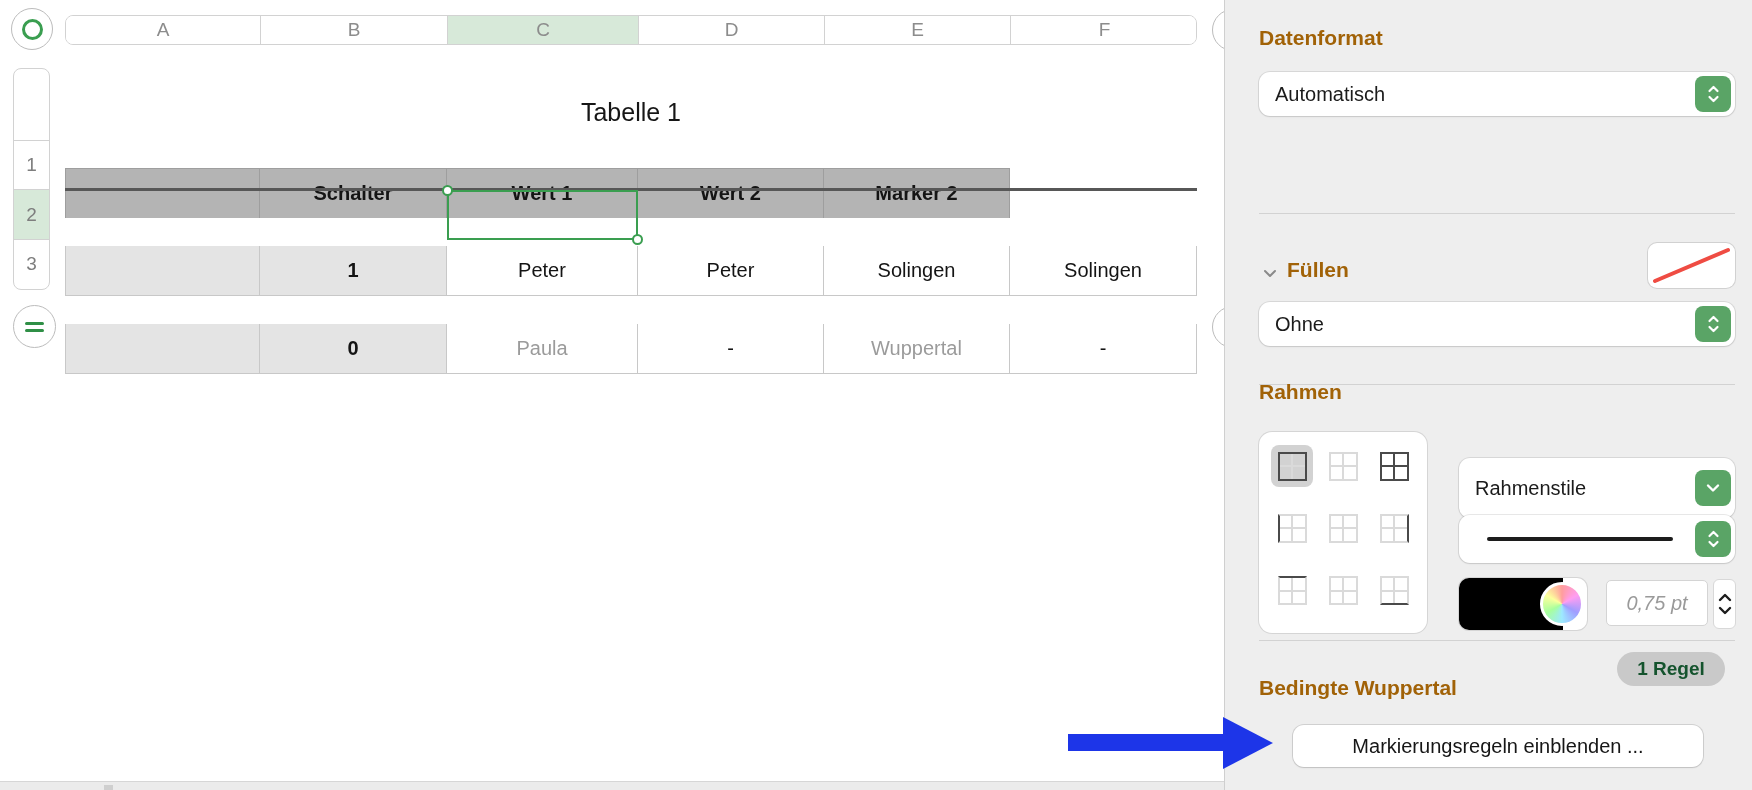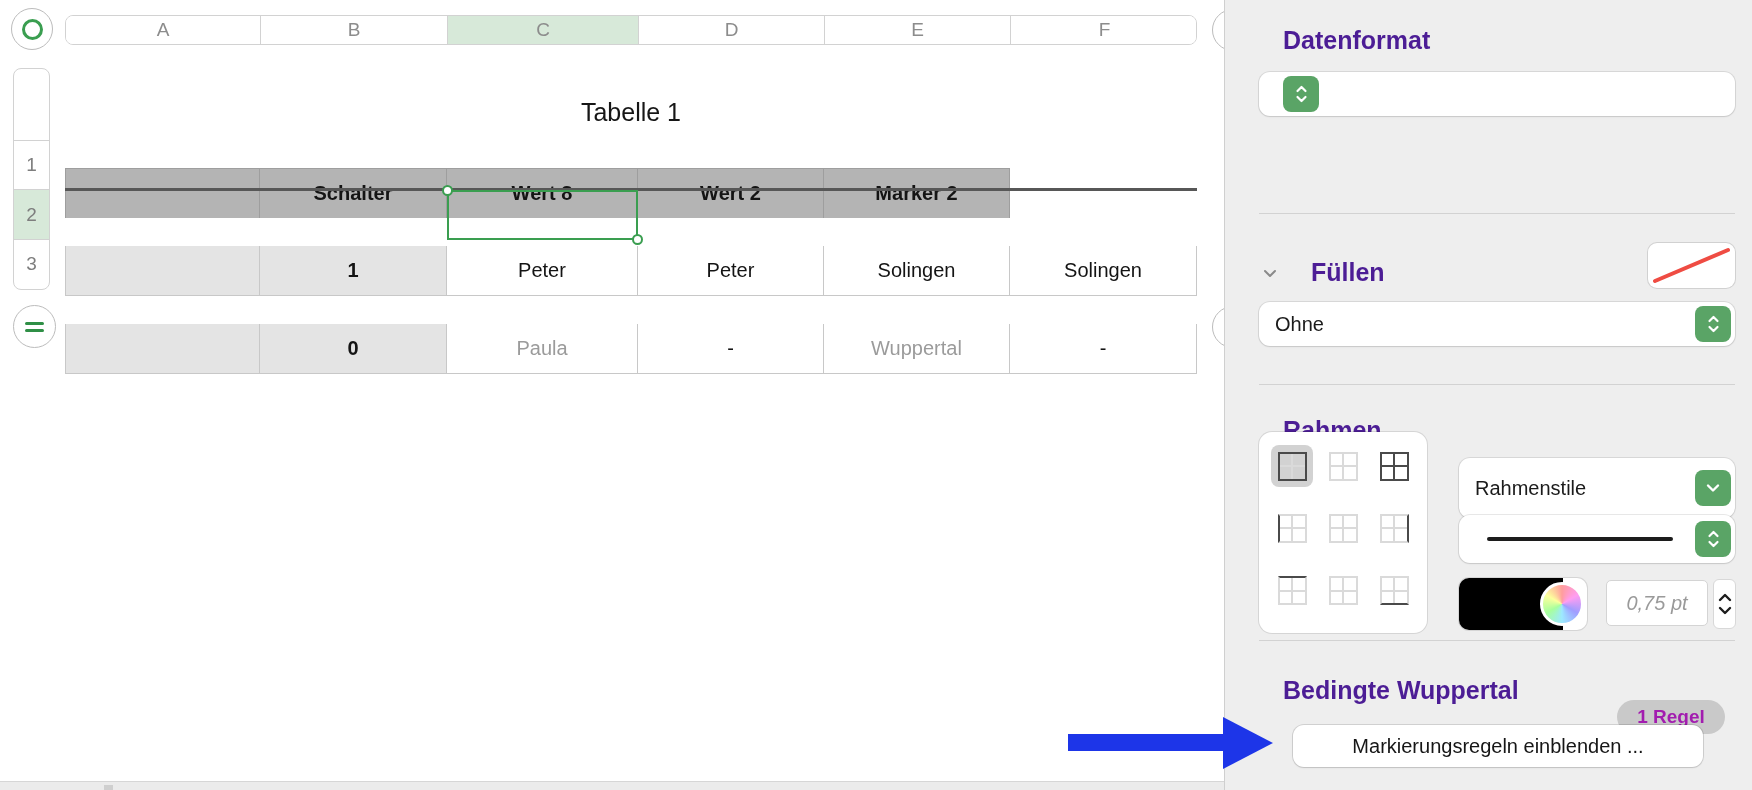--- a/index.html
+++ b/index.html
@@ -61,21 +61,21 @@
   .bottom-thumb{position:absolute;left:104px;top:3px;width:9px;height:5px;background:#cfcfcf;}
 
   
   .arrow-shaft{position:absolute;left:1068px;top:734px;width:156px;height:17px;background:#1d35e8;z-index:30;}
   .arrow-head{position:absolute;left:1223px;top:717px;width:0;height:0;border-top:26px solid transparent;
     border-bottom:26px solid transparent;border-left:50px solid #1d35e8;z-index:30;}
 
   
   .sidebar{position:absolute;left:1224px;top:0;width:528px;height:790px;background:#eeeeee;
     border-left:1px solid #cfcfcf;box-sizing:border-box;z-index:10;}
-  .sb-label{position:absolute;font-size:25px;font-weight:600;color:#4c1d95;margin-left:24px;}
+  .sb-label{position:absolute;font-size:21px;font-weight:600;color:#a16207;}
   .divider{position:absolute;left:34px;width:476px;height:1px;background:#d2d2d2;}
 
   .dd{position:absolute;background:#fff;border-radius:11px;display:flex;align-items:center;
     padding:0 4px 0 16px;box-sizing:border-box;box-shadow:0 0 0 1px rgba(0,0,0,0.09),0 1px 2px rgba(0,0,0,0.08);}
   .dd .val{flex:1;font-size:20px;color:#1b1b1b;}
   .stepper{width:36px;height:36px;border-radius:8px;background:#5aa466;display:flex;align-items:center;justify-content:center;flex:none;margin-left:8px;}
   .dd .line{flex:1;height:4px;background:#1c1c1c;border-radius:2px;margin:0 14px 0 12px;}
 
   .chev-disclosure{position:absolute;width:18px;height:18px;}
 
@@ -105,22 +105,22 @@
   .cwell .wheel{position:absolute;right:3px;top:50%;transform:translateY(-50%);width:44px;height:44px;border-radius:50%;
     border:3px solid #fff;box-sizing:border-box;
     background:conic-gradient(#ff9d9d,#ff9df1,#a09dff,#9de9ff,#a7ff9d,#fdff9d,#ff9d9d);}
 
   .wfield{position:absolute;left:381px;top:580px;width:102px;height:46px;background:#fff;border:1px solid #d4d4d4;
     border-radius:5px;box-sizing:border-box;display:flex;align-items:center;justify-content:center;
     font-style:italic;font-size:20px;color:#9a9a9a;}
   .ministep{position:absolute;left:488px;top:579px;width:23px;height:50px;background:#fff;border:1px solid #d8d8d8;
     border-radius:6px;box-sizing:border-box;display:flex;flex-direction:column;align-items:center;justify-content:center;gap:4px;}
 
-  .badge{position:absolute;left:392px;top:700px;width:108px;height:34px;background:#c9c9c9;border-radius:17px;
-    display:flex;align-items:center;justify-content:center;color:#a21caf;font-weight:bold;font-size:19px;}
+  .badge{position:absolute;left:392px;top:652px;width:108px;height:34px;background:#c9c9c9;border-radius:17px;
+    display:flex;align-items:center;justify-content:center;color:#14532d;font-weight:bold;font-size:19px;}
   .sb-button{position:absolute;left:68px;top:725px;width:410px;height:42px;background:#fff;border-radius:11px;
     box-shadow:0 0 0 1px rgba(0,0,0,0.12),0 1px 2px rgba(0,0,0,0.08);display:flex;align-items:center;justify-content:center;
     font-size:20px;color:#161616;}
 </style>
 </head>
 <body>
 
 <div class="app">
 
   <div class="canvas">
@@ -152,21 +152,21 @@
 
     <div class="circle-handle arc arc-top"></div>
     <div class="circle-handle arc arc-mid"></div>
 
     <div class="sheet-title">Tabelle 1</div>
 
     <div class="tbl">
       <div class="tr head">
         <div class="td"></div>
         <div class="td">Schalter</div>
-        <div class="td">Wert 8</div>
+        <div class="td">Wert 1</div>
         <div class="td">Wert 2</div>
         <div class="td">Marker 2</div>
       </div>
       <div class="tr">
         <div class="td graybg"></div>
         <div class="td graybg bold">1</div>
         <div class="td">Peter</div>
         <div class="td">Peter</div>
         <div class="td">Solingen</div>
         <div class="td">Solingen</div>
@@ -192,20 +192,21 @@
     </div>
   </div>
 
   <div class="arrow-shaft"></div>
   <div class="arrow-head"></div>
 
   <div class="sidebar">
 
     <div class="sb-label" style="left:34px;top:26px;">Datenformat</div>
     <div class="dd" style="left:34px;top:72px;width:476px;height:44px;">
+      <span class="val">Automatisch</span>
       <span class="stepper">
         <svg width="13" height="22" viewBox="0 0 13 22">
             <path d="M2.5 8 L6.5 4 L10.5 8" stroke="#fff" stroke-width="2.2" fill="none" stroke-linecap="round" stroke-linejoin="round"></path>
             <path d="M2.5 14 L6.5 18 L10.5 14" stroke="#fff" stroke-width="2.2" fill="none" stroke-linecap="round" stroke-linejoin="round"></path>
           </svg>
       </span>
     </div>
 
     <div class="divider" style="top:213px;"></div>
 
@@ -223,21 +224,21 @@
       <span class="stepper">
         <svg width="13" height="22" viewBox="0 0 13 22">
             <path d="M2.5 8 L6.5 4 L10.5 8" stroke="#fff" stroke-width="2.2" fill="none" stroke-linecap="round" stroke-linejoin="round"></path>
             <path d="M2.5 14 L6.5 18 L10.5 14" stroke="#fff" stroke-width="2.2" fill="none" stroke-linecap="round" stroke-linejoin="round"></path>
           </svg>
       </span>
     </div>
 
     <div class="divider" style="top:384px;"></div>
 
-    <div class="sb-label" style="left:34px;top:416px;">Rahmen</div>
+    <div class="sb-label" style="left:34px;top:380px;">Rahmen</div>
 
     <div class="bpanel">
       <div class="btile selected">
           <div class="bi outer"></div>
         </div>
       <div class="btile">
           <div class="bi"></div>
         </div>
       <div class="btile">
           <div class="bi all"></div>

